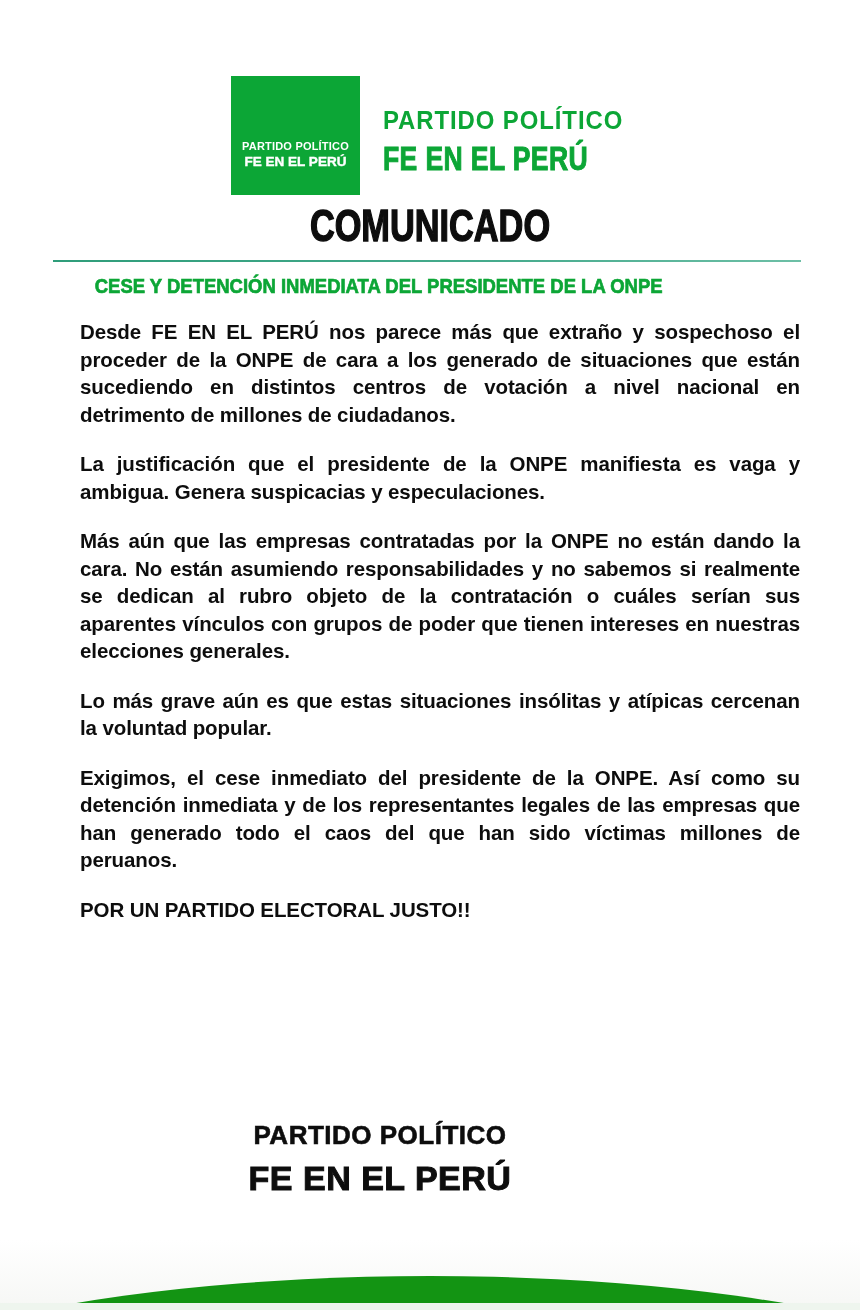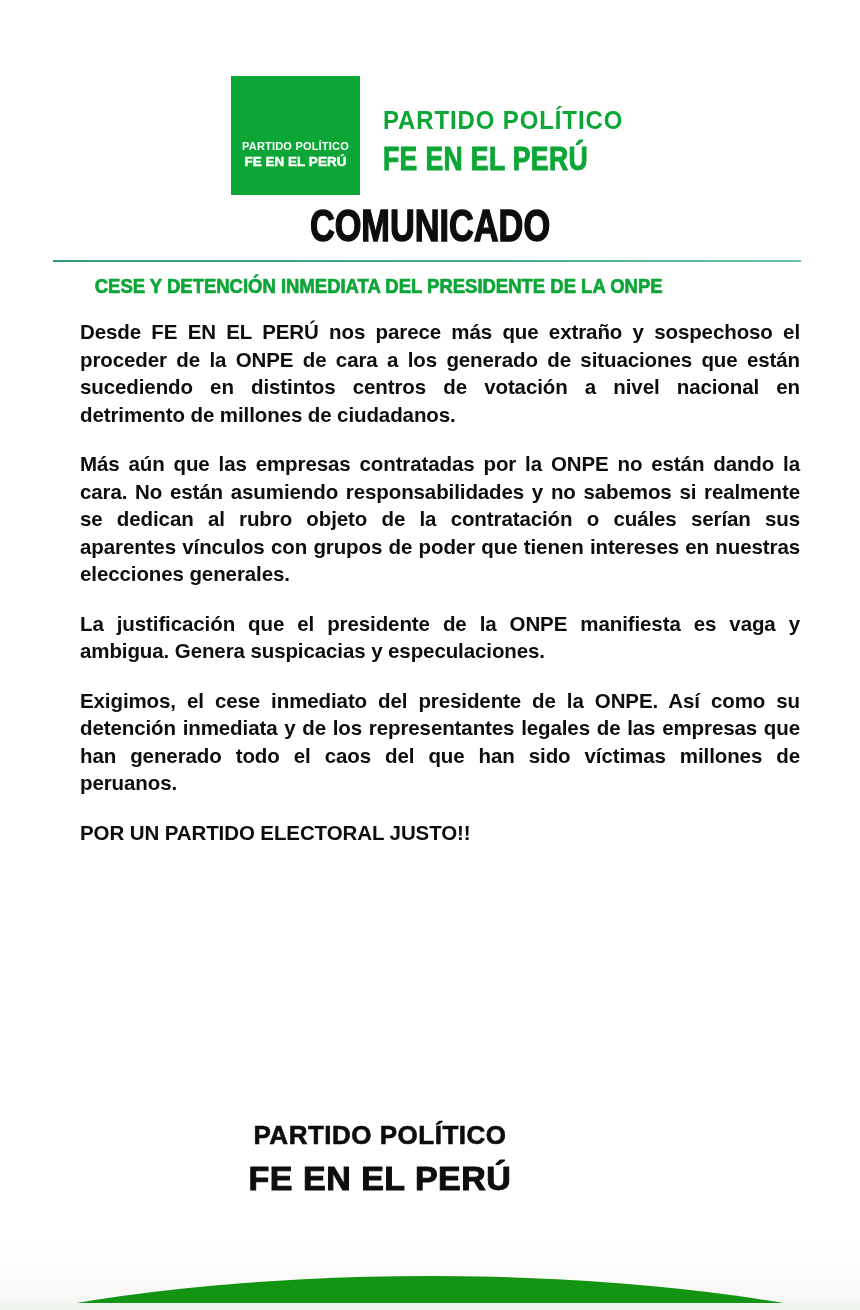--- a/index.html
+++ b/index.html
@@ -186,22 +186,23 @@
     <span class="title-text">COMUNICADO</span>
   </div>
   <div class="divider"></div>
 
   <div class="heading-wrap">
     <span class="heading-text">CESE Y DETENCIÓN INMEDIATA DEL PRESIDENTE DE LA ONPE</span>
   </div>
 
   <div class="body-text">
     <p>Desde FE EN EL PERÚ nos parece más que extraño y sospechoso el proceder de la ONPE de cara a los generado de situaciones que están sucediendo en distintos centros de votación a nivel nacional en detrimento de millones de ciudadanos.</p>
+    <p>La justificación que el presidente de la ONPE manifiesta es vaga y ambigua. Genera suspicacias y especulaciones.</p>
     <p>Más aún que las empresas contratadas por la ONPE no están dando la cara. No están asumiendo responsabilidades y no sabemos si realmente se dedican al rubro objeto de la contratación o cuáles serían sus aparentes vínculos con grupos de poder que tienen intereses en nuestras elecciones generales.</p>
-    <p>La justificación que el presidente de la ONPE manifiesta es vaga y ambigua. Genera suspicacias y especulaciones.</p>
+    <p>Lo más grave aún es que estas situaciones insólitas y atípicas cercenan la voluntad popular.</p>
     <p>Exigimos, el cese inmediato del presidente de la ONPE. Así como su detención inmediata y de los representantes legales de las empresas que han generado todo el caos del que han sido víctimas millones de peruanos.</p>
     <div class="closing">
       <p>POR UN PARTIDO ELECTORAL JUSTO!!</p>
     </div>
   </div>
 
   <div class="footer">
     <div class="ft-line1">PARTIDO POLÍTICO</div>
     <div class="ft-line2">FE EN EL PERÚ</div>
   </div>

